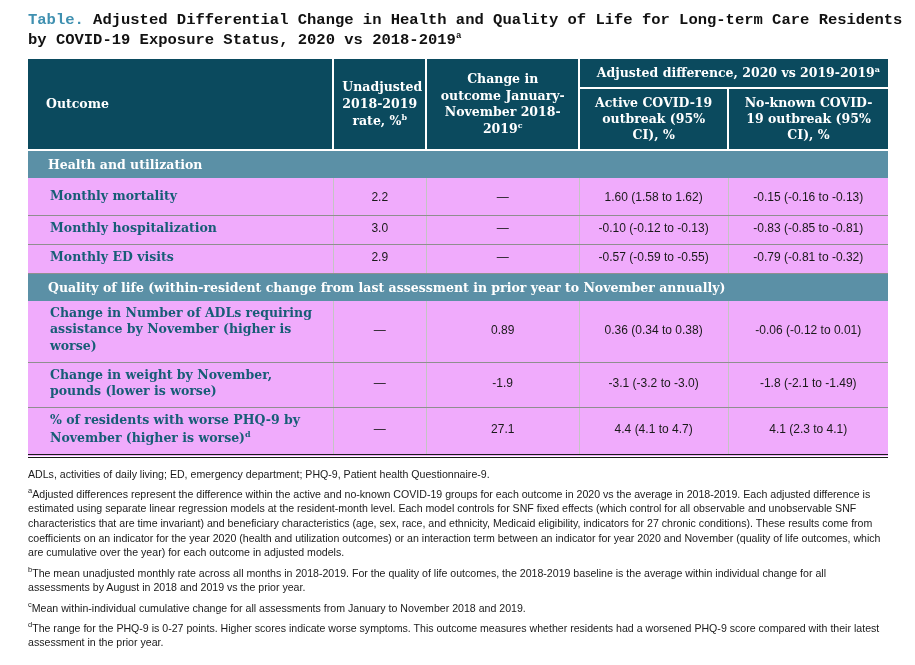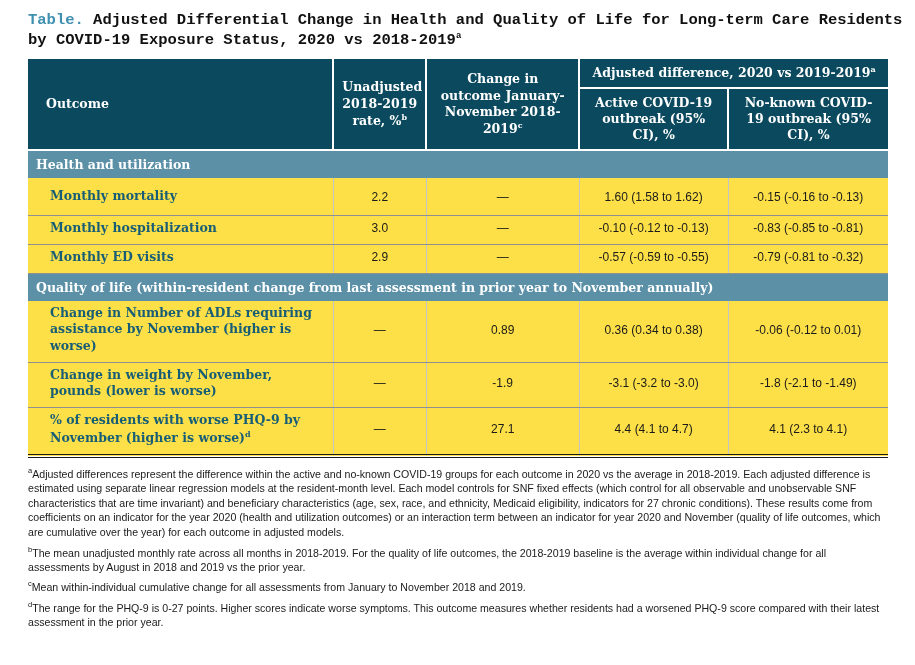--- a/index.html
+++ b/index.html
@@ -55,51 +55,51 @@
     text-align:center;
     vertical-align:middle;
     padding:6px 8px;
     border:2px solid #ffffff;
   }
   thead th sup{font-size:8px;}
   thead th.outcome-h{text-align:left;padding-left:18px;}
   thead tr:first-child th{border-top:none;}
   thead th:first-child{border-left:none;}
   thead tr th:last-child{border-right:none;}
-  thead th.group-h{padding:5px 8px;}
+  thead th.group-h{padding:5px 8px;text-align:right;}
 
   tbody td{
     font-size:12px;
     text-align:center;
     vertical-align:middle;
     padding:10px 6px;
     border-right:1px solid var(--col-border);
     border-bottom:1px solid var(--row-border);
-    background:#fde047;
+    background:#f0abfc;
   }
   tbody td:last-child{border-right:none;}
   tbody td.outcome-cell{
     font-family:"DejaVu Serif","Liberation Serif",serif;
     font-weight:bold;
     font-size:12.5px;
     line-height:1.3;
     color:var(--outcome-color);
     text-align:left;
     padding-left:22px;
     padding-right:14px;
   }
   tbody td.outcome-cell sup{font-size:8px;}
   tbody tr.section-row td{
     background:var(--band-bg);
     color:#ffffff;
     font-family:"DejaVu Serif","Liberation Serif",serif;
     font-weight:bold;
     font-size:12.5px;
     text-align:left;
-    padding:6px 8px;
+    padding:6px 20px;
     border-right:none;
     border-bottom:none;
   }
   tbody tr.tight td{padding-top:4px;padding-bottom:8px;}
 
   
   .footnotes{
     margin-top:8px;
     width:862px;
   }
@@ -187,20 +187,23 @@
         <td>—</td>
         <td>27.1</td>
         <td>4.4 (4.1 to 4.7)</td>
         <td>4.1 (2.3 to 4.1)</td>
       </tr>
     </tbody>
   </table>
 
   <div class="footnotes">
     <div class="footnote">
+      <sup></sup><span>ADLs, activities of daily living; ED, emergency department; PHQ-9, Patient health Questionnaire-9.</span>
+    </div>
+    <div class="footnote">
       <sup>a</sup><span>Adjusted differences represent the difference within the active and no-known COVID-19 groups for each outcome in 2020 vs the average in 2018-2019. Each adjusted difference is estimated using separate linear regression models at the resident-month level. Each model controls for SNF fixed effects (which control for all observable and unobservable SNF characteristics that are time invariant) and beneficiary characteristics (age, sex, race, and ethnicity, Medicaid eligibility, indicators for 27 chronic conditions). These results come from coefficients on an indicator for the year 2020 (health and utilization outcomes) or an interaction term between an indicator for year 2020 and November (quality of life outcomes, which are cumulative over the year) for each outcome in adjusted models.</span>
     </div>
     <div class="footnote">
       <sup>b</sup><span>The mean unadjusted monthly rate across all months in 2018-2019. For the quality of life outcomes, the 2018-2019 baseline is the average within individual change for all assessments by August in 2018 and 2019 vs the prior year.</span>
     </div>
     <div class="footnote">
       <sup>c</sup><span>Mean within-individual cumulative change for all assessments from January to November 2018 and 2019.</span>
     </div>
     <div class="footnote">
       <sup>d</sup><span>The range for the PHQ-9 is 0-27 points. Higher scores indicate worse symptoms. This outcome measures whether residents had a worsened PHQ-9 score compared with their latest assessment in the prior year.</span>

